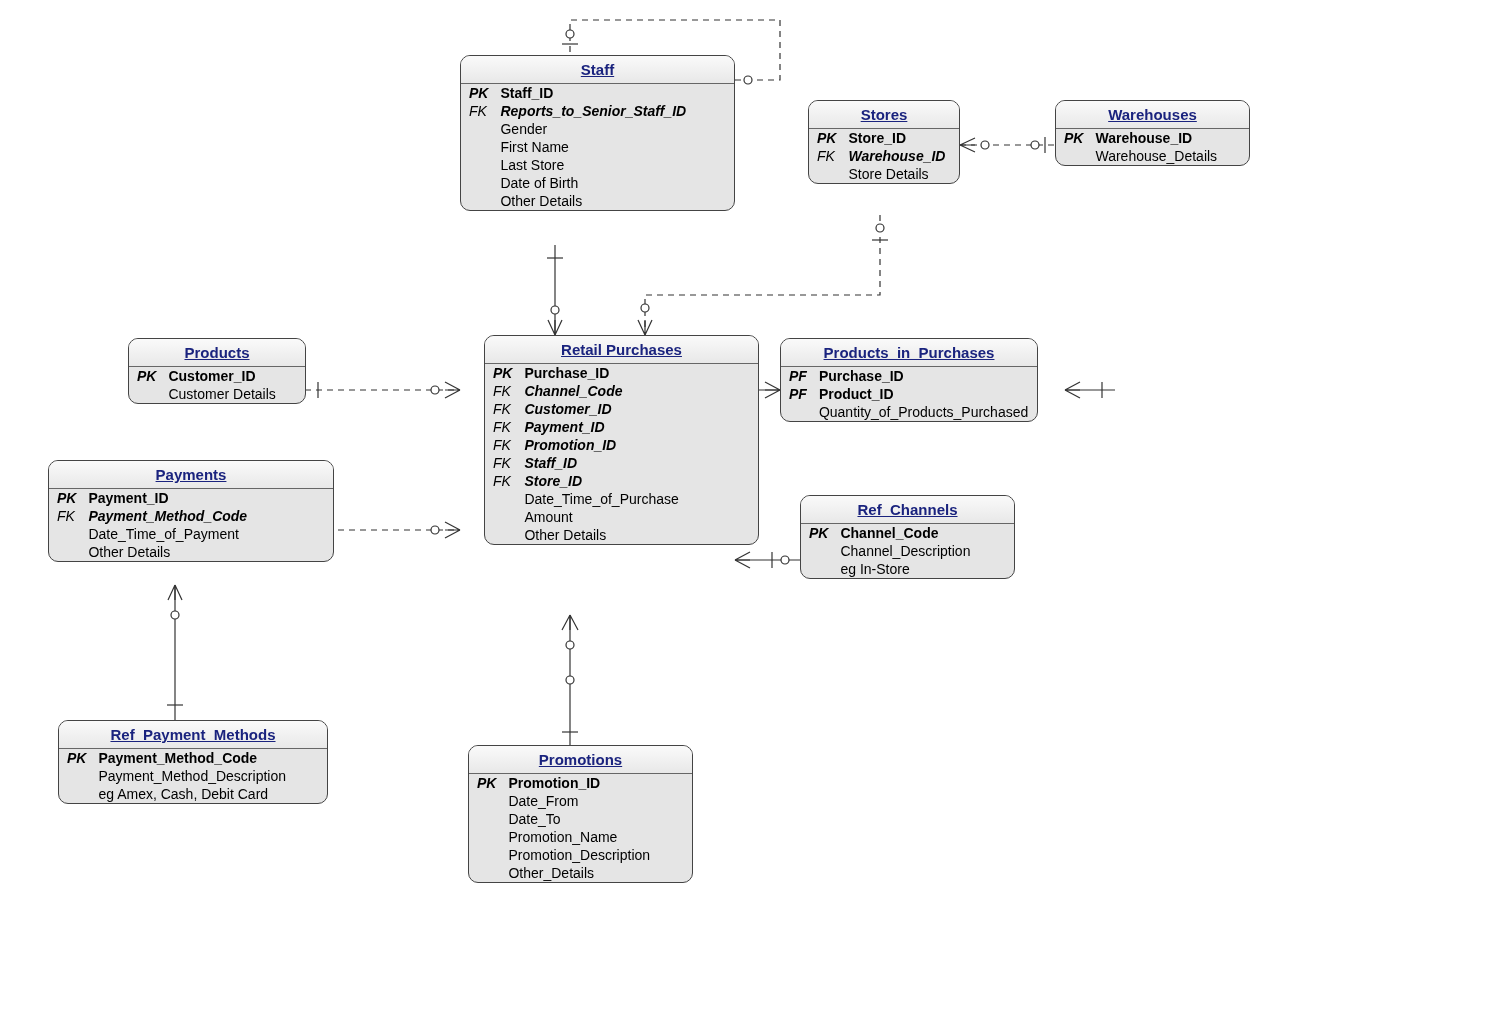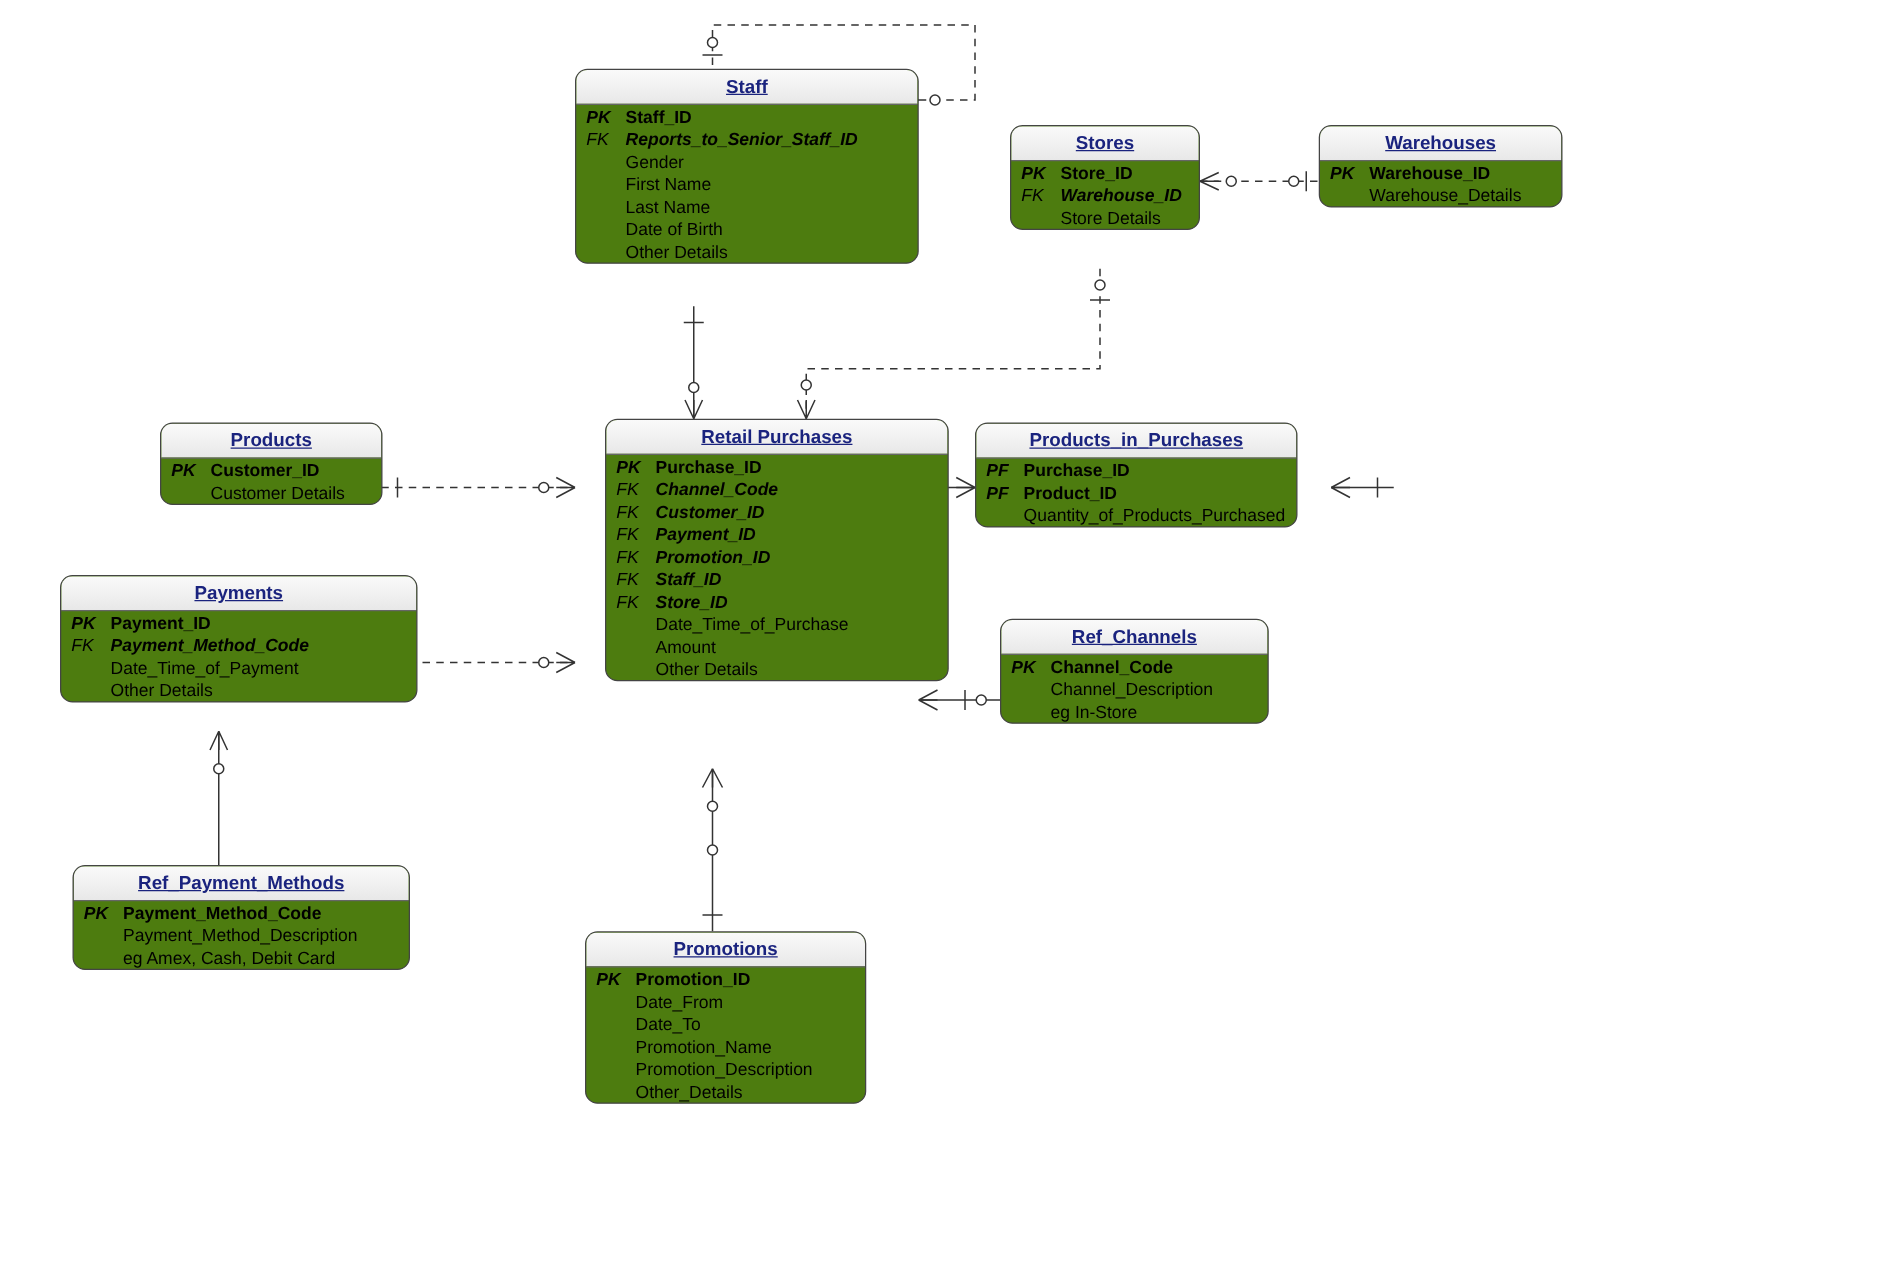--- a/index.html
+++ b/index.html
@@ -16,21 +16,21 @@
   }
   #canvas {
     position: relative;
     width: 1508px;
     height: 1016px;
   }
   .entity {
     position: absolute;
     border: 1px solid #444;
     border-radius: 10px;
-    background: #4d7c0f;
+    background: #e5e5e5;
     overflow: hidden;
   }
   .entity-title {
     font-weight: bold;
     color: #1a237e;
     text-align: center;
     padding: 5px 8px;
     background: linear-gradient(#fafafa, #e8e8e8);
     border-bottom: 1px solid #666;
     font-size: 15px;
@@ -174,21 +174,21 @@
         <div class="attr-row">
           <div class="attr-key"></div>
           <div class="attr-name plain">Gender</div>
         </div>
         <div class="attr-row">
           <div class="attr-key"></div>
           <div class="attr-name plain">First Name</div>
         </div>
         <div class="attr-row">
           <div class="attr-key"></div>
-          <div class="attr-name plain">Last Name</div>
+          <div class="attr-name plain">Last Store</div>
         </div>
         <div class="attr-row">
           <div class="attr-key"></div>
           <div class="attr-name plain">Date of Birth</div>
         </div>
         <div class="attr-row">
           <div class="attr-key"></div>
           <div class="attr-name plain">Other Details</div>
         </div>
       </div>
@@ -338,21 +338,21 @@
           <div class="attr-key"></div>
           <div class="attr-name plain">Channel_Description</div>
         </div>
         <div class="attr-row">
           <div class="attr-key"></div>
           <div class="attr-name plain">eg In-Store</div>
         </div>
       </div>
   </div>
 
-  <div class="entity" style="left:58px; top:692px; width:270px;">
+  <div class="entity" style="left:58px; top:720px; width:270px;">
     <div class="entity-title">Ref_Payment_Methods</div>
     <div class="entity-body">
         <div class="attr-row">
           <div class="attr-key">PK</div>
           <div class="attr-name">Payment_Method_Code</div>
         </div>
         <div class="attr-row">
           <div class="attr-key"></div>
           <div class="attr-name plain">Payment_Method_Description</div>
         </div>

